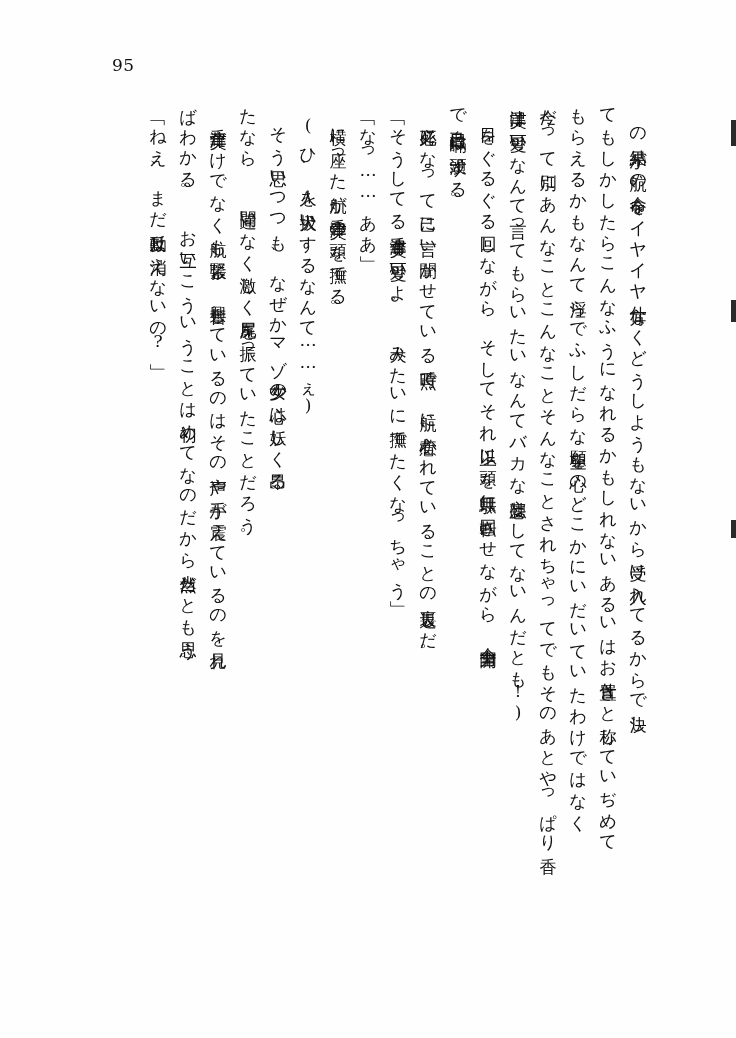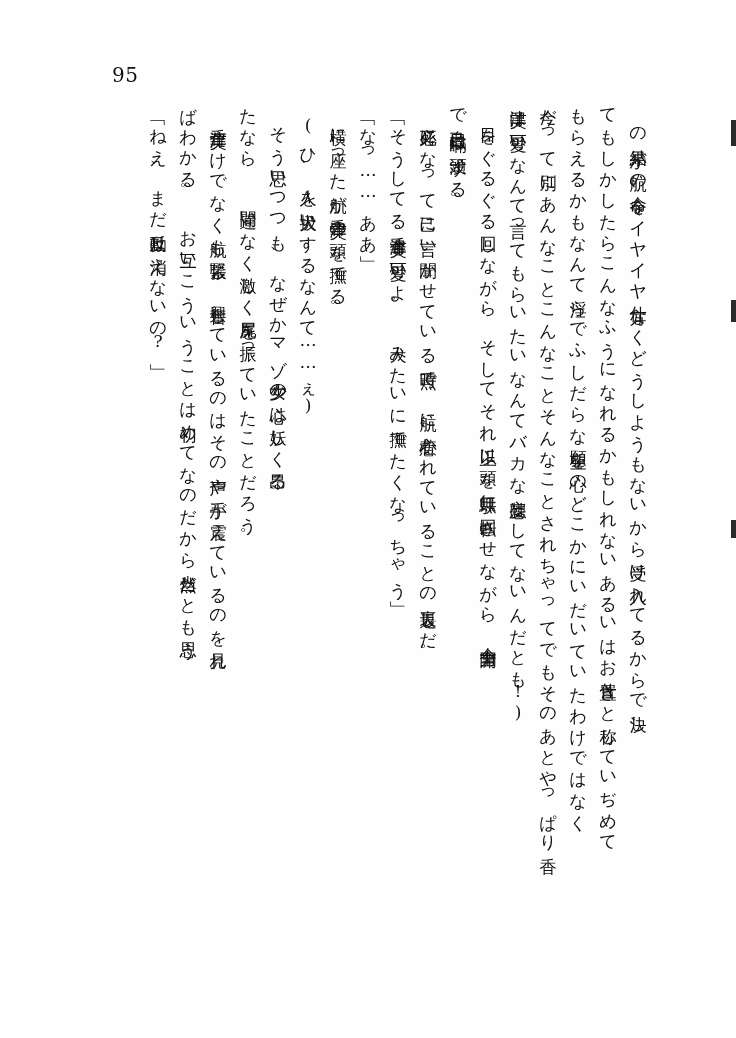--- a/index.html
+++ b/index.html
@@ -19,23 +19,23 @@
     position: relative;
     width: 736px;
     height: 1038px;
     background: #fefefe;
     box-sizing: border-box;
   }
 
   
   #page-number {
     position: absolute;
-    top: 63px;
+    top: 55px;
     left: 112px;
-    font-size: 20px;
+    font-size: 17px;
     letter-spacing: 0.5px;
     color: #111;
     font-family: "DejaVu Serif", "Liberation Serif", serif;
   }
 
   
   #text-block {
     position: absolute;
     top: 96px;
     right: 90px;

